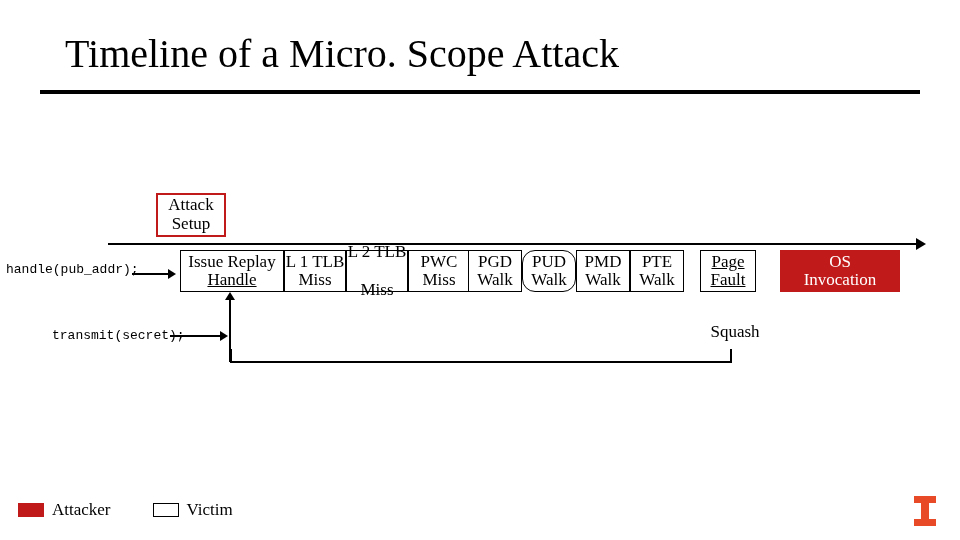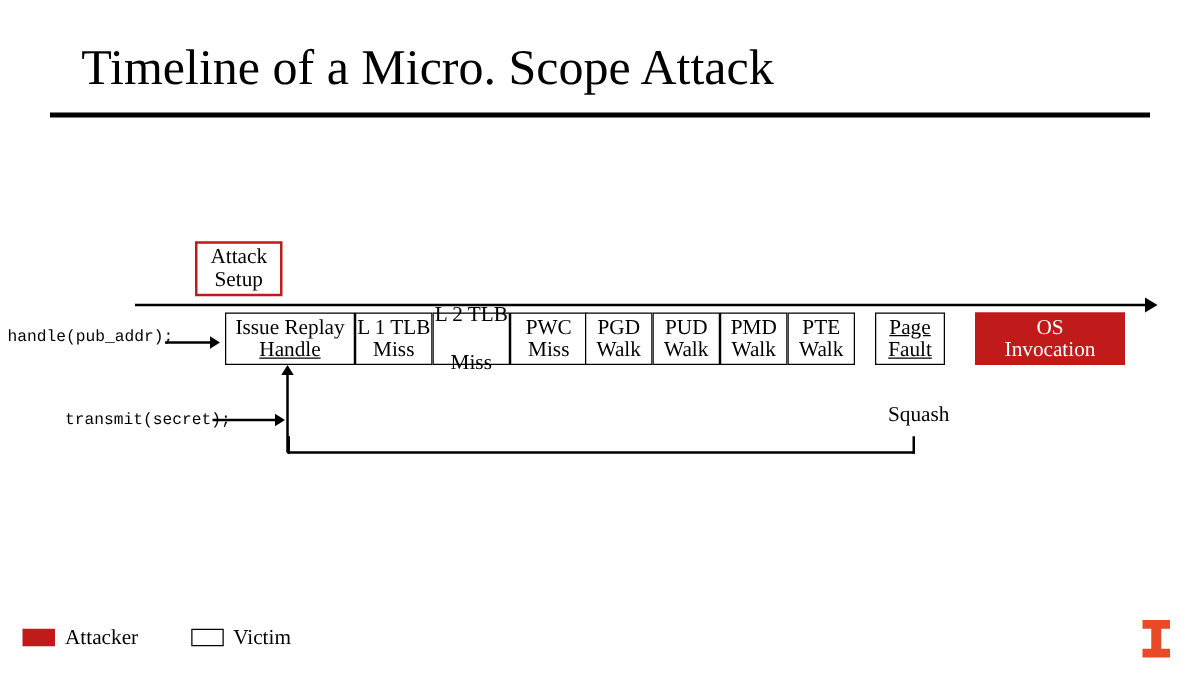--- a/index.html
+++ b/index.html
@@ -26,21 +26,21 @@
   
   .row1 { position: absolute; top: 250px; left: 0; width: 100%; }
   .box { position: absolute; border: 1.5px solid #000; text-align: center; display: flex; flex-direction: column; justify-content: center; background: #fff; }
   .issue   { left: 180px; width: 104px; height: 42px; font-size: 17px; line-height: 1.05; }
   .issue .u { text-decoration: underline; }
   .r1b { top: 0; height: 42px; font-size: 17px; line-height: 1.05; width: 62px; }
   .l1tlb { left: 284px; }
   .l2tlb { left: 346px; gap: 20px; }
   .pwc   { left: 408px; }
   .pgd   { left: 468px; width: 54px; }
-  .pud   { left: 522px; width: 54px; }
+  .pud   { left: 522px; width: 54px; border-radius: 13px; }
   .pmd   { left: 576px; width: 54px; }
   .pte   { left: 630px; width: 54px; }
   .pgf   { left: 700px; width: 56px; height: 42px; font-size: 17px; line-height: 1.05; }
   .pgf span.u { text-decoration: underline; }
   .os    { left: 780px; width: 120px; height: 42px; background: #c11a1a; color: #fff; border-color: #c11a1a; font-size: 17px; line-height: 1.05; }
 
   
   .spec { position: absolute; left: 232px; top: 318px; width: 454px; height: 30px; border: 1.5px solid #000; text-align: center; font-size: 17px; line-height: 28px; background:#fff; }
   .squash { position: absolute; left: 700px; top: 318px; width: 70px; height: 30px; text-align: center; font-size: 17px; line-height: 28px; }
 

